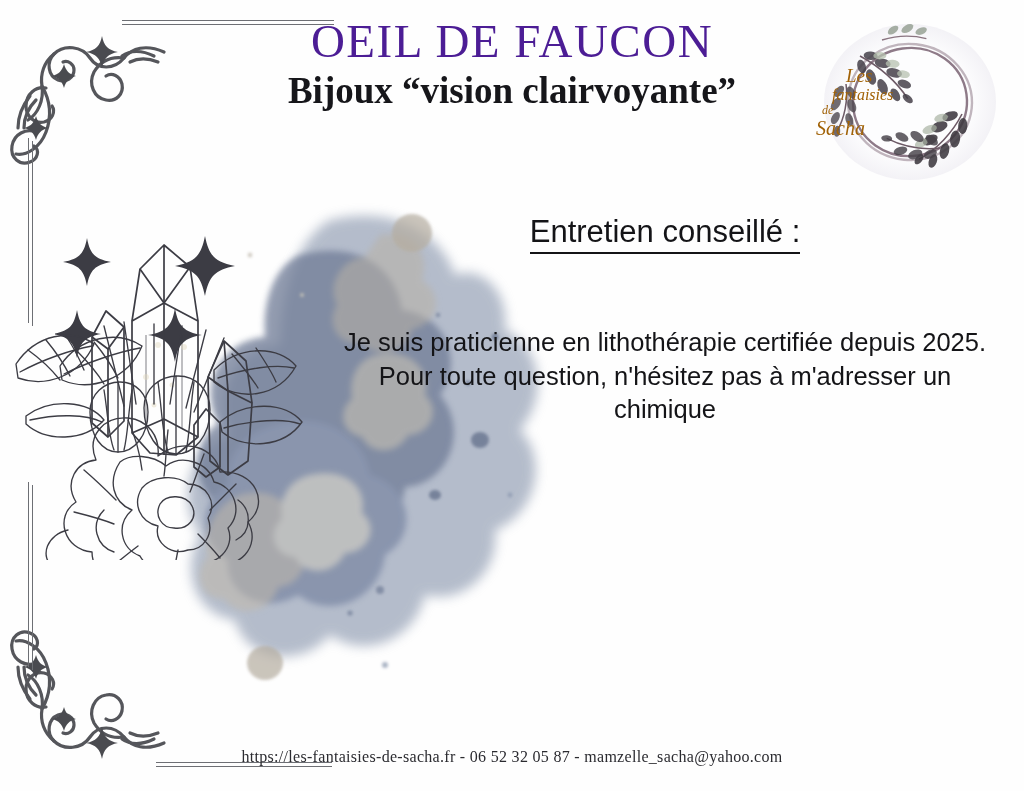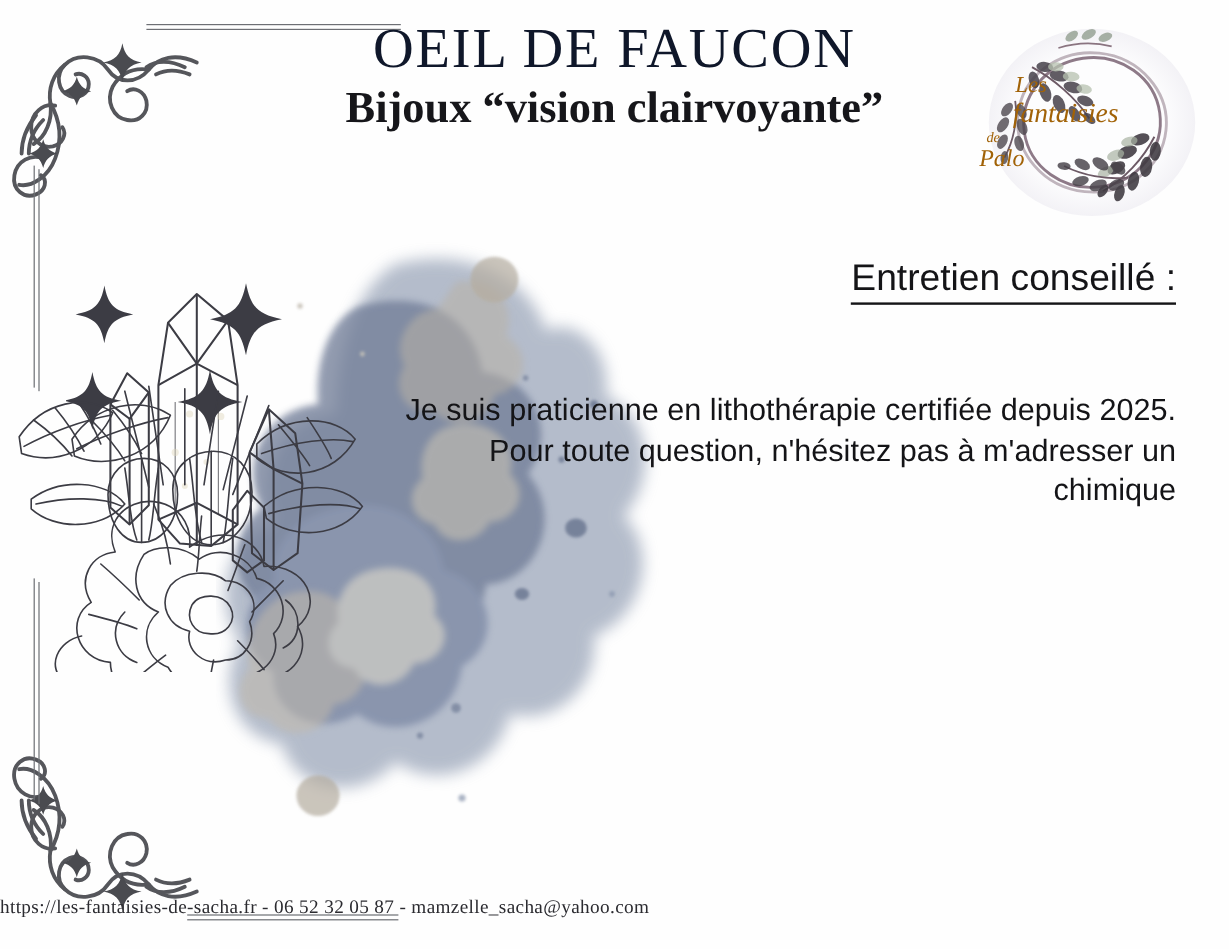--- a/index.html
+++ b/index.html
@@ -27,21 +27,21 @@
   .rule i + i{margin-top:3px;}
   .vrule i{display:block;width:1px;height:100%;background:#6d6f74;float:left;}
   .vrule i + i{margin-left:3px;}
 
   
   .header{position:absolute;left:0;right:0;top:18px;text-align:center;}
   .brand-title{
     font-family:"Liberation Serif", serif;
     font-size:47px;
     letter-spacing:1.5px;
-    color:#0f172a;
+    color:#4c1d95;
     line-height:1.02;
     font-weight:400;
     margin:0;
   }
   .brand-sub{
     font-family:"Liberation Serif", serif;
     font-size:37px;
     color:#16161a;
     margin:6px 0 0 0;
     font-weight:700;
@@ -56,49 +56,50 @@
   .logo-text{
     position:absolute;left:0;top:0;width:180px;height:160px;
     display:flex;flex-direction:column;align-items:flex-start;justify-content:center;
     font-family:"Liberation Serif", serif;
     font-style:italic;
     color:#a16207;
     line-height:1.12;
     text-align:center;
   }
   .logo-l1{font-size:19px;margin-left:26px;}
-  .logo-l2{font-size:23px;margin-left:24px;}
+  .logo-l2{font-size:16px;margin-left:12px;}
   .logo-l3{font-size:12px;margin-left:2px;}
   .logo-l4{font-size:20px;margin-left:-4px;}
 
   
   .content{
     position:absolute;
-    left:330px;top:215px;width:650px;
-    text-align:right;
+    left:340px;top:215px;width:650px;
+    text-align:center;
     color:#141417;
   }
   .heading{
     font-size:31px;
     line-height:1.1;
     display:inline-block;
     border-bottom:2px solid #141417;
     padding-bottom:3px;
     margin-bottom:30px;
   }
   .para{
     font-size:25.5px;
     line-height:1.32;
     margin:0;
   }
   .gap{height:42px;}
 
   
   .footer{
     position:absolute;left:0;right:0;top:748px;
+    text-align:center;
     font-family:"Liberation Serif", serif;
     font-size:16px;
     color:#2b2b30;
     letter-spacing:.3px;
   }
 </style>
 </head>
 <body>
 
 <div class="card">
@@ -395,21 +396,21 @@
   <div class="header">
     <h1 class="brand-title">OEIL DE FAUCON</h1>
     <p class="brand-sub">Bijoux “vision clairvoyante”</p>
   </div>
 
   <div class="logo">
     <div class="logo-text">
       <span class="logo-l1">Les</span>
       <span class="logo-l2">fantaisies</span>
       <span class="logo-l3">de</span>
-      <span class="logo-l4">Palo</span>
+      <span class="logo-l4">Sacha</span>
     </div>
   </div>
 
   <div class="content">
     <div class="heading">Entretien conseillé :</div>
     <div class="gap"></div>
     <p class="para">Je suis praticienne en lithothérapie certifiée depuis 2025.</p>
     <p class="para">Pour toute question, n'hésitez pas à m'adresser un chimique</p>
   </div>
 

